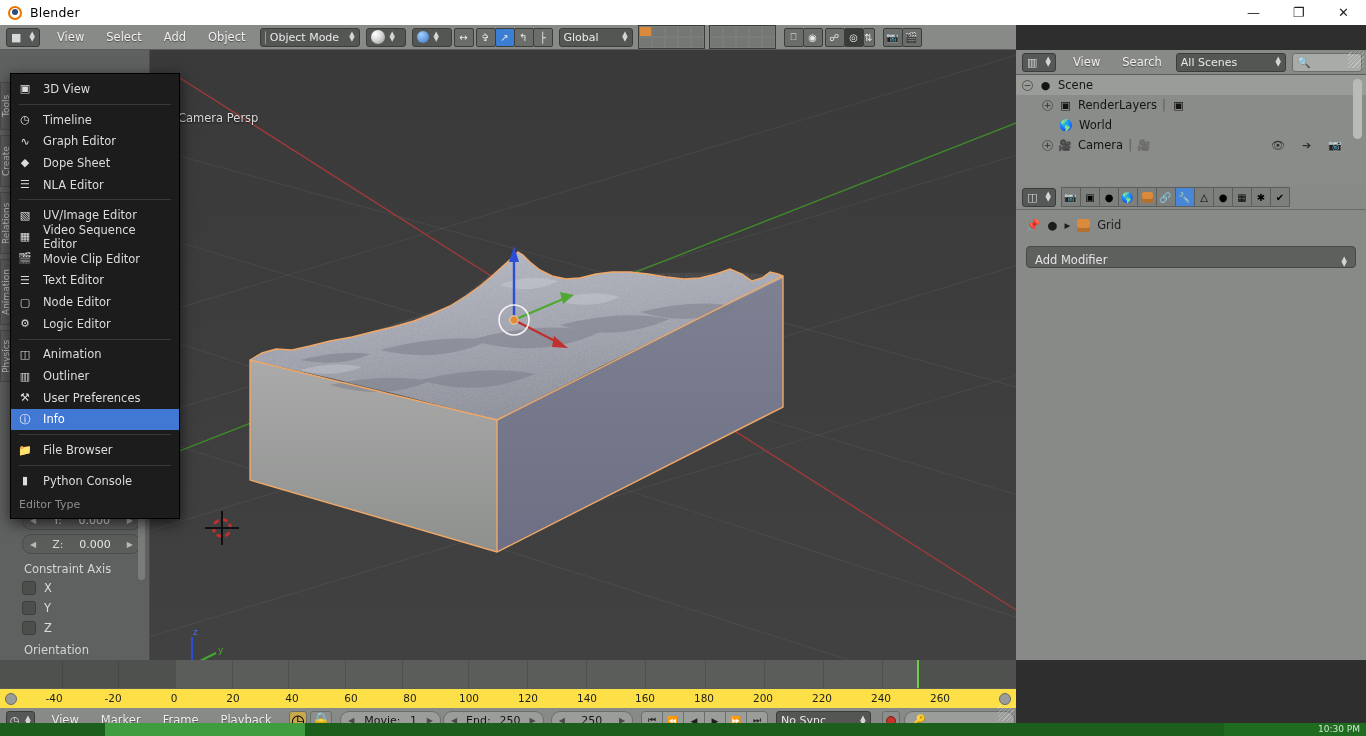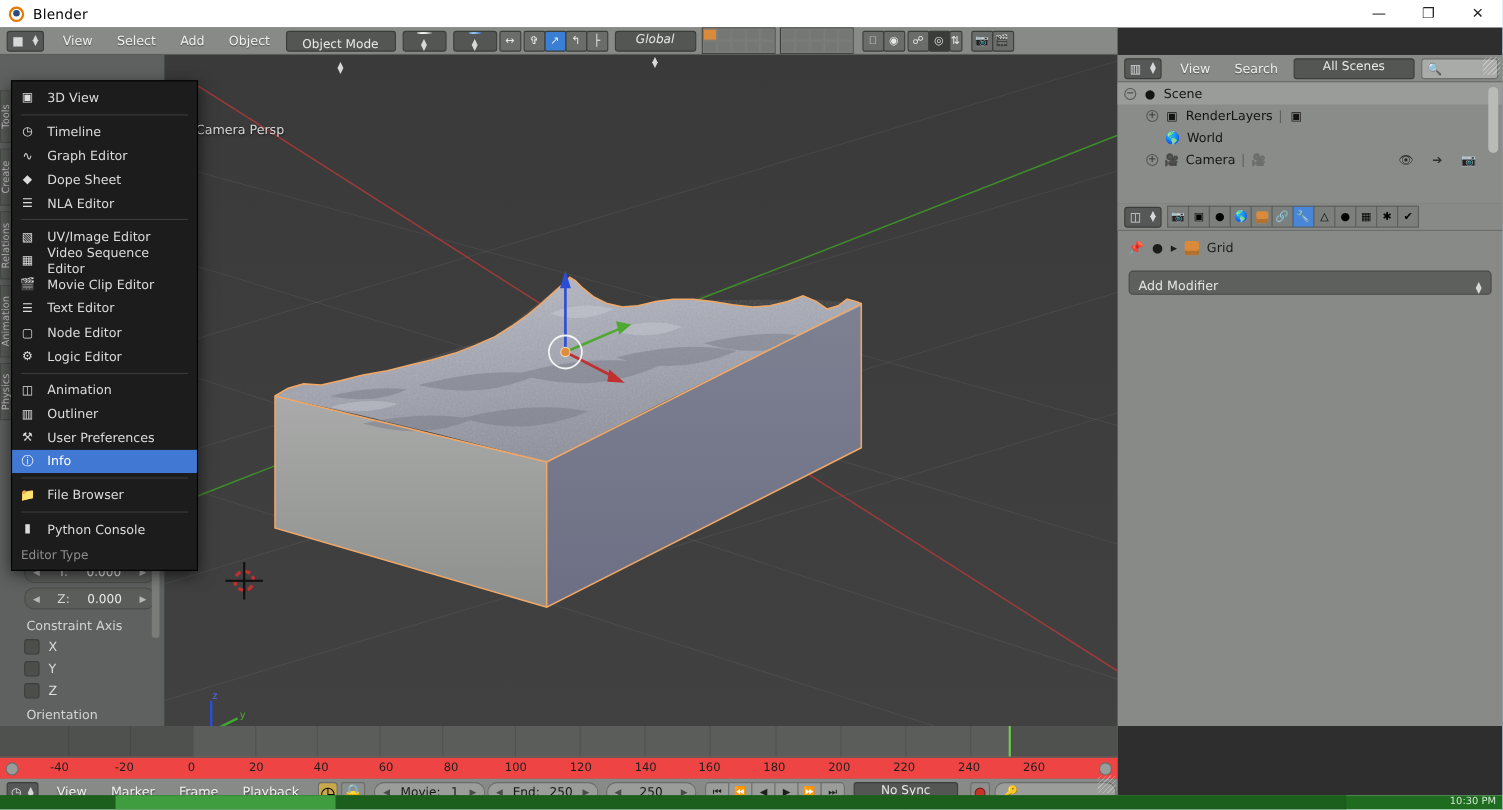--- a/index.html
+++ b/index.html
@@ -31,21 +31,21 @@
     text-shadow:0 1px 1px rgba(0,0,0,.45); }
 
   .etype { width:34px; height:19px; background:#555856; border:1px solid #3b3d3b;
     border-radius:3px; display:flex; align-items:center; justify-content:space-around;
     margin:0 6px 0 2px; }
   .etype .gl { font-size:11px; color:#d8d8d8; }
   .arrows { display:flex; flex-direction:column; line-height:5px; font-size:7px; color:#d8d8d8; }
 
   .combo { height:19px; background:#545654; border:1px solid #3b3d3b; border-radius:3px;
     display:flex; align-items:center; padding:0 4px 0 4px; gap:5px; margin:0 3px;
-    color:#e8e8e8; font-size:11px;flex-direction:column; }
+    color:#e8e8e8; font-size:11px; }
   .combo .lbl { white-space:nowrap; }
   .combo .sp { flex:1; }
 
   .cube { width:13px; height:13px; background:#d98a3a; border-radius:2px;
     box-shadow:inset 0 -4px 0 rgba(0,0,0,.18); }
   .sphere { width:14px; height:14px; border-radius:50%;
     background:radial-gradient(circle at 33% 30%, #fff 0%, #d8d8d8 45%, #8a8a8a 100%); }
 
   .ibtn { width:20px; height:19px; border:1px solid #3b3d3b; border-radius:2px;
     background:#6b6d6b; display:flex; align-items:center; justify-content:center;
@@ -149,21 +149,21 @@
     padding:0 8px; color:#e4e4e4; font-size:11.5px; }
 
   
   #timeline { position:absolute; left:0; top:635px; width:1016px; height:63px;
     background:#6e706e; }
   .tl-strip { position:absolute; left:0; top:0; width:1016px; height:28px; background:#5b5d5b; }
   .tl-neg { position:absolute; left:0; top:0; width:176px; height:28px; background:#4f514f; }
   .tl-tick { position:absolute; top:0; width:1px; height:28px; background:rgba(0,0,0,.12); }
   .tl-play { position:absolute; top:0; width:2px; height:28px; background:#6ecf4a; }
   .tl-ruler { position:absolute; left:0; top:28px; width:1016px; height:20px;
-    background:#ef4444; border-top:1px solid #5a5c5a; }
+    background:#fde047; border-top:1px solid #5a5c5a; }
   .tl-num { position:absolute; top:3px; font-size:10.5px; color:#1e1e1e;
     transform:translateX(-50%); }
   .tl-cap { position:absolute; width:12px; height:12px; border-radius:50%;
     background:#9a9c99; border:1px solid #6a6c6a; top:4px; }
   .tl-hdr { position:absolute; left:0; top:48px; width:1016px; height:25px;
     background:#888a87; display:flex; align-items:center; padding-left:4px; }
 
   .tfield { height:19px; background:#9b9d9a; border:1px solid #6c6e6b; border-radius:9px;
     display:flex; align-items:center; justify-content:space-between; padding:0 7px;
     color:#141414; font-size:11px; margin:0 1px; }
@@ -353,21 +353,21 @@
             <span>▼</span>
           </span>
       </div>
       <div class="ibtn">↔</div>
       <div class="grp">
         <div class="ibtn">✞</div>
         <div class="ibtn on">↗</div>
         <div class="ibtn">↰</div>
         <div class="ibtn">├</div>
       </div>
-      <div class="combo" style="width:74px;font-style:italic;">
+      <div class="combo" style="width:74px;">
         <span class="lbl">Global</span>
         <span class="sp"></span>
         <span class="arrows">
             <span>▲</span>
             <span>▼</span>
           </span>
       </div>
       <div class="layergrid">
         <div class="act"></div>
           <div></div>

